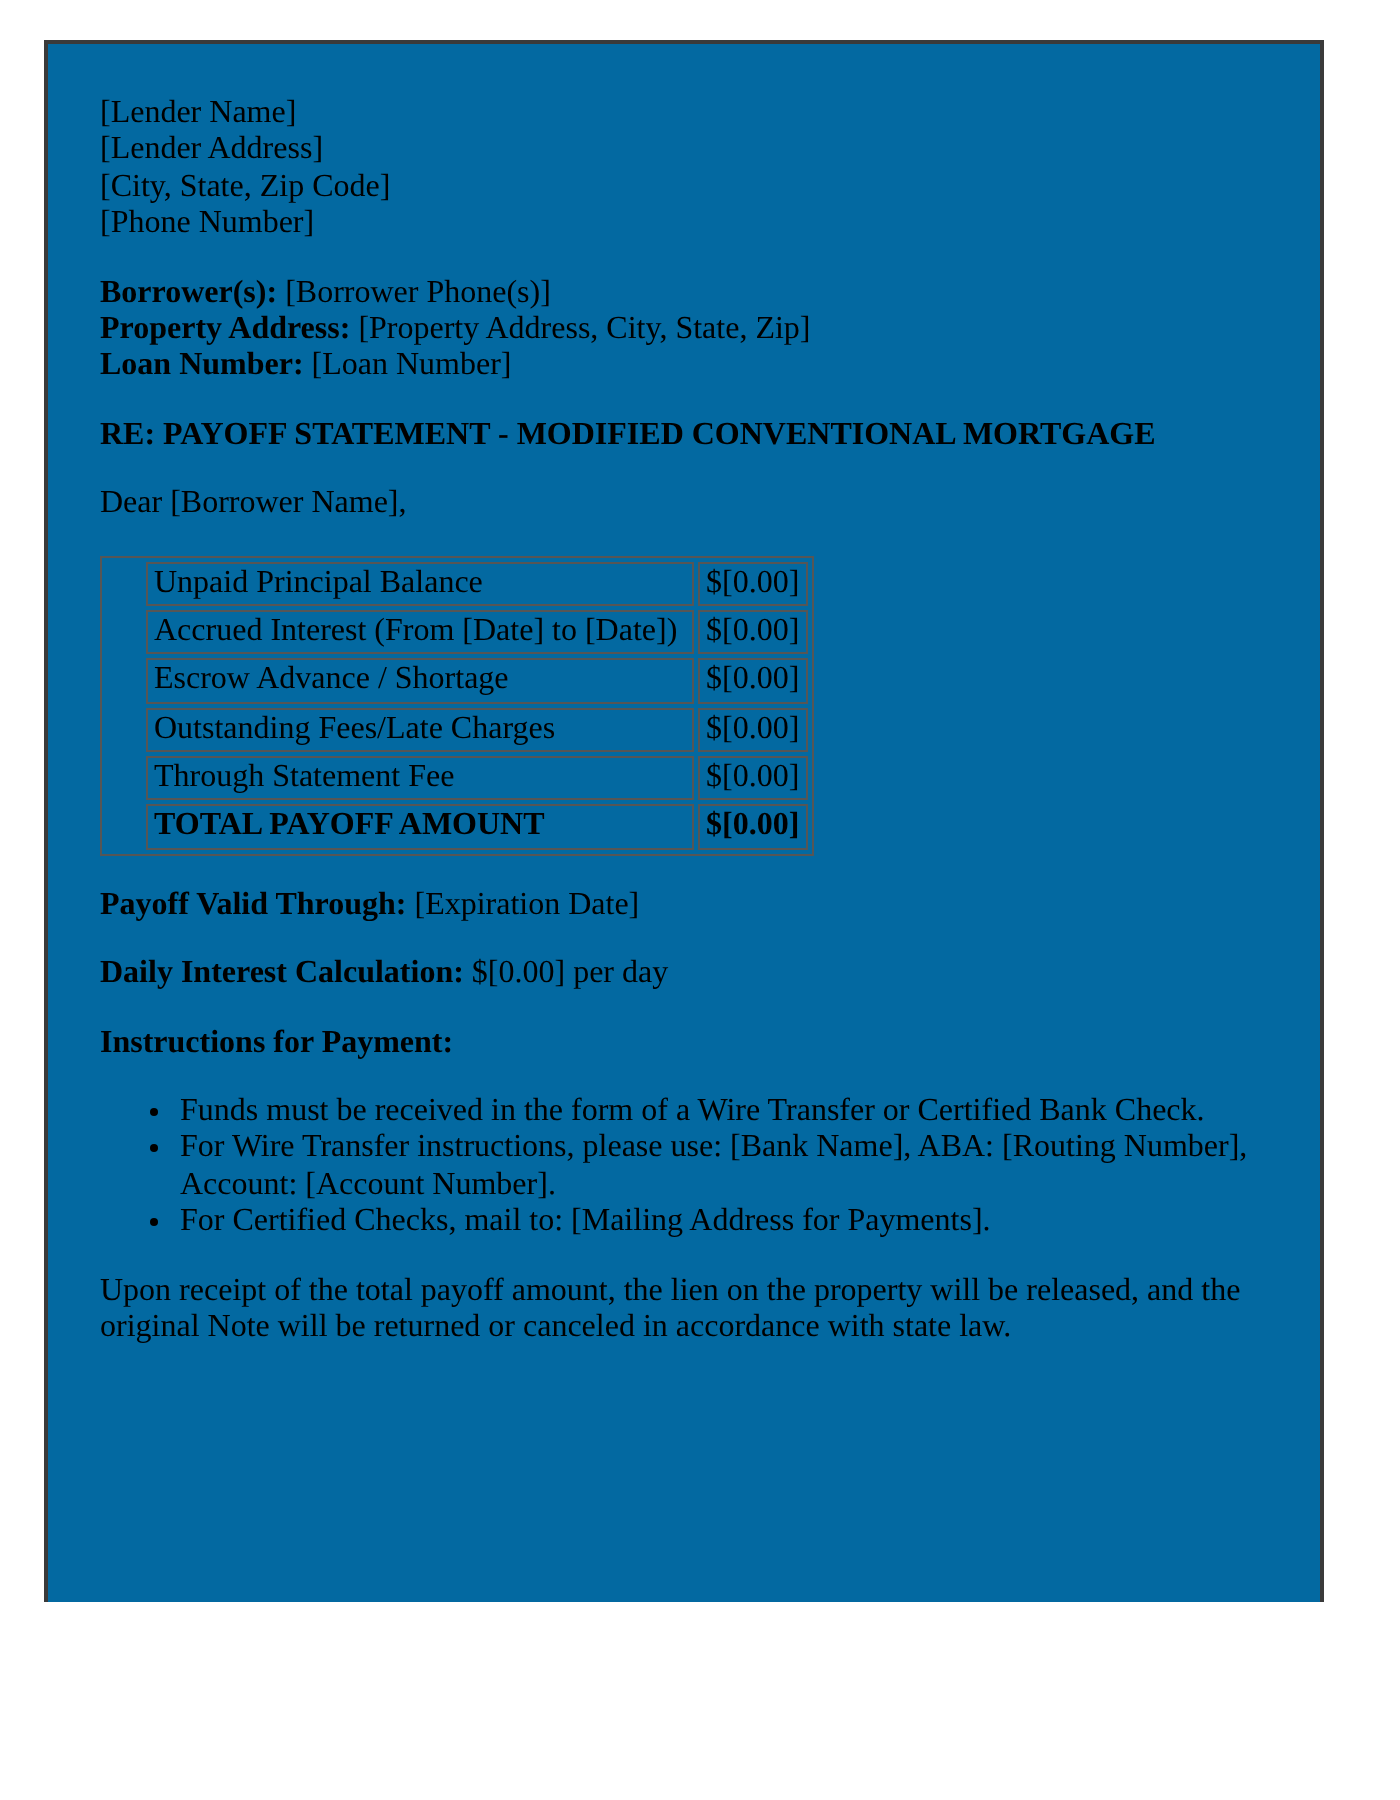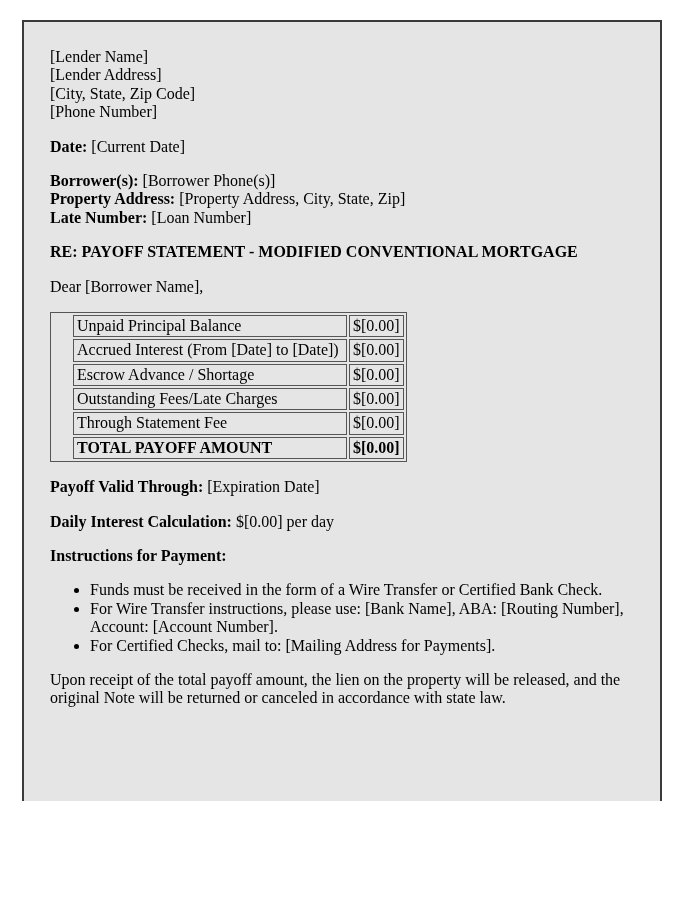--- a/index.html
+++ b/index.html
@@ -19,21 +19,21 @@
   .letter-frame {
     position: absolute;
     left: 22px;
     top: 20px;
     width: 640px;
     height: 781px;
     box-sizing: border-box;
     border: 2px solid #3a3a3a;
     border-bottom: none;
     padding: 10px 26px 0 26px;
-    background: #e5e5e5;
+    background: #0369a1;
   }
   p {
     margin: 16px 0;
   }
   .b { font-weight: bold; }
   table.payoff {
     border-collapse: separate;
     border-spacing: 2px;
     border: 1px solid #565656;
     margin: 16px 0;
@@ -61,31 +61,27 @@
 
 <div class="letter-frame">
 
   <p>
     <span>[Lender Name]</span><br>
     <span>[Lender Address]</span><br>
     <span>[City, State, Zip Code]</span><br>
     <span>[Phone Number]</span>
   </p>
 
-  <p>
-    <span class="b">Date:</span>
-    <span>[Current Date]</span>
-  </p>
 
   <p>
     <span class="b">Borrower(s):</span>
     <span>[Borrower Phone(s)]</span><br>
     <span class="b">Property Address:</span>
     <span>[Property Address, City, State, Zip]</span><br>
-    <span class="b">Late Number:</span>
+    <span class="b">Loan Number:</span>
     <span>[Loan Number]</span>
   </p>
 
   <p class="b">RE: PAYOFF STATEMENT - MODIFIED CONVENTIONAL MORTGAGE</p>
 
   <p>Dear [Borrower Name],</p>
 
 
   <table class="payoff">
     <tbody>

